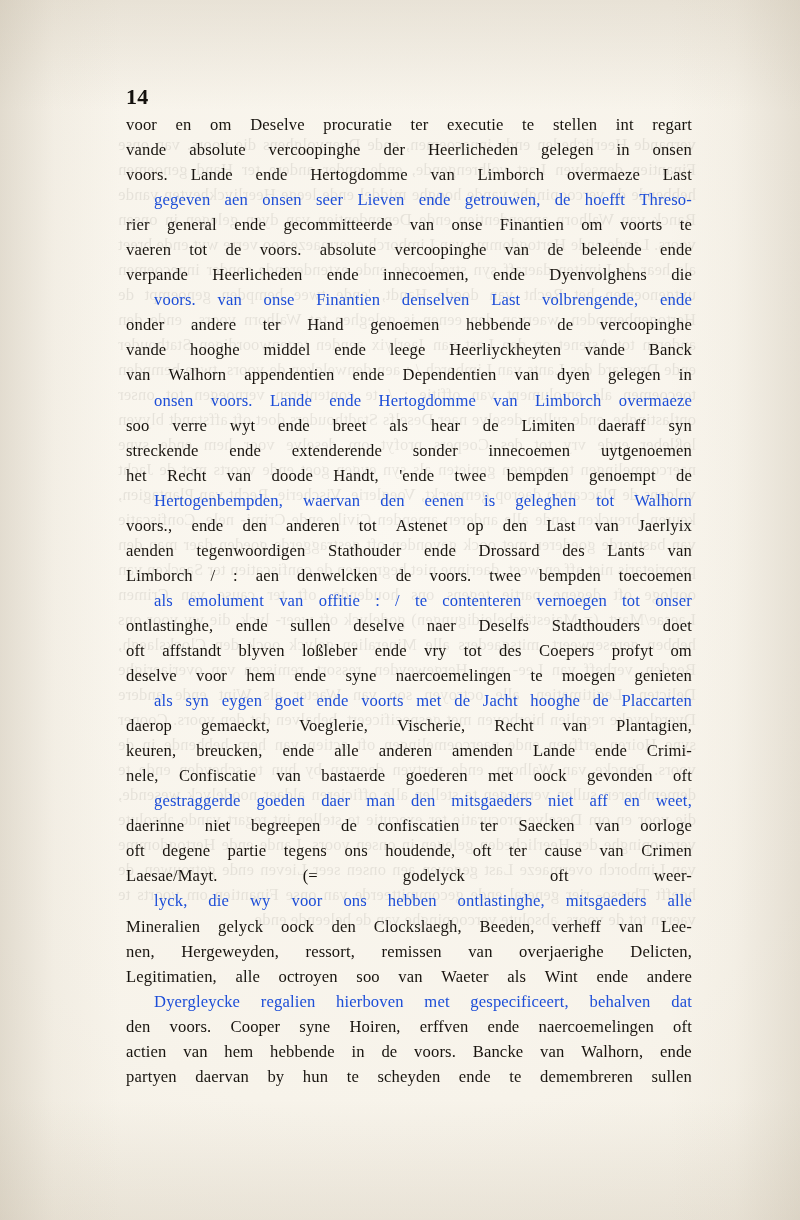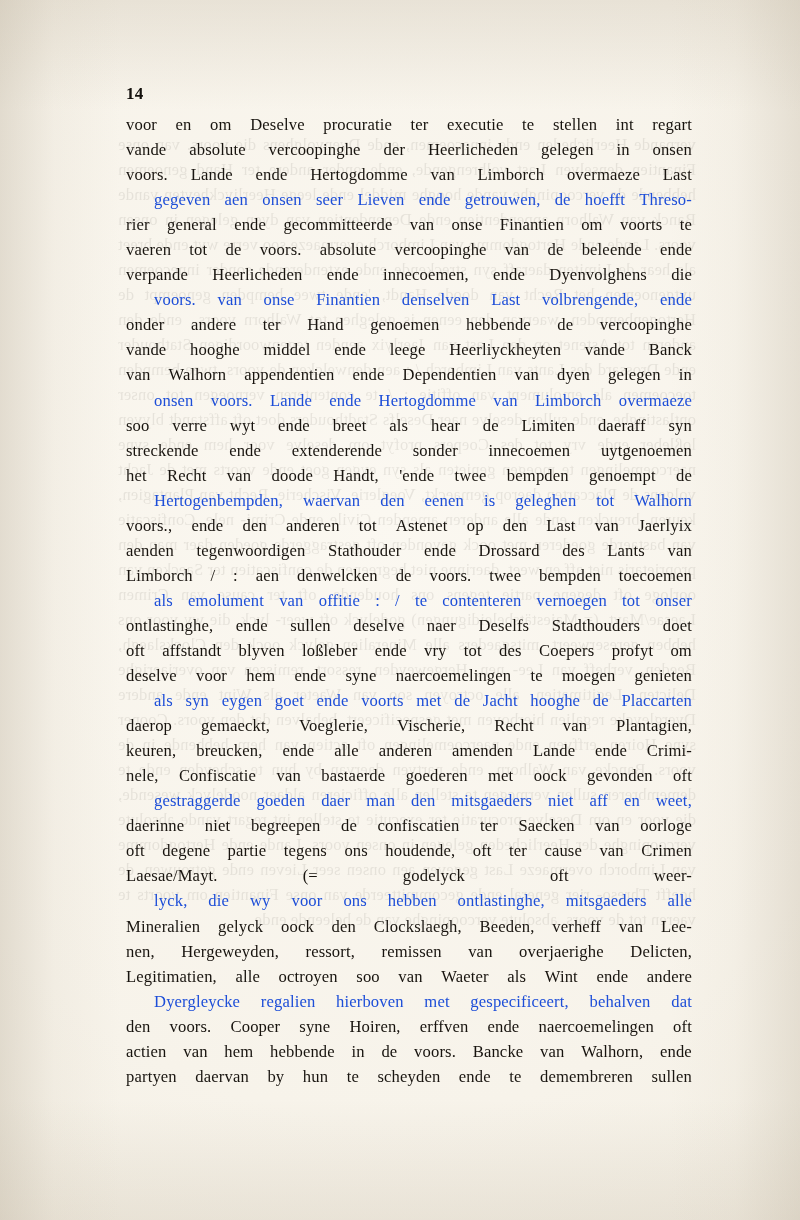--- a/index.html
+++ b/index.html
@@ -73,21 +73,21 @@
     left: 126px;
     top: 112px;
     width: 566px;
   }
 
   .folio {
     position: absolute;
     left: 126px;
     top: 84px;
     font-weight: bold;
-    font-size: 17px;
+    font-size: 22px;
     color: #14110d;
     letter-spacing: 0.3px;
   }
 
   .line {
     display: block;
     font-size: 16.6px;
     line-height: 25.05px;
     color: #17130e;
     white-space: pre;

